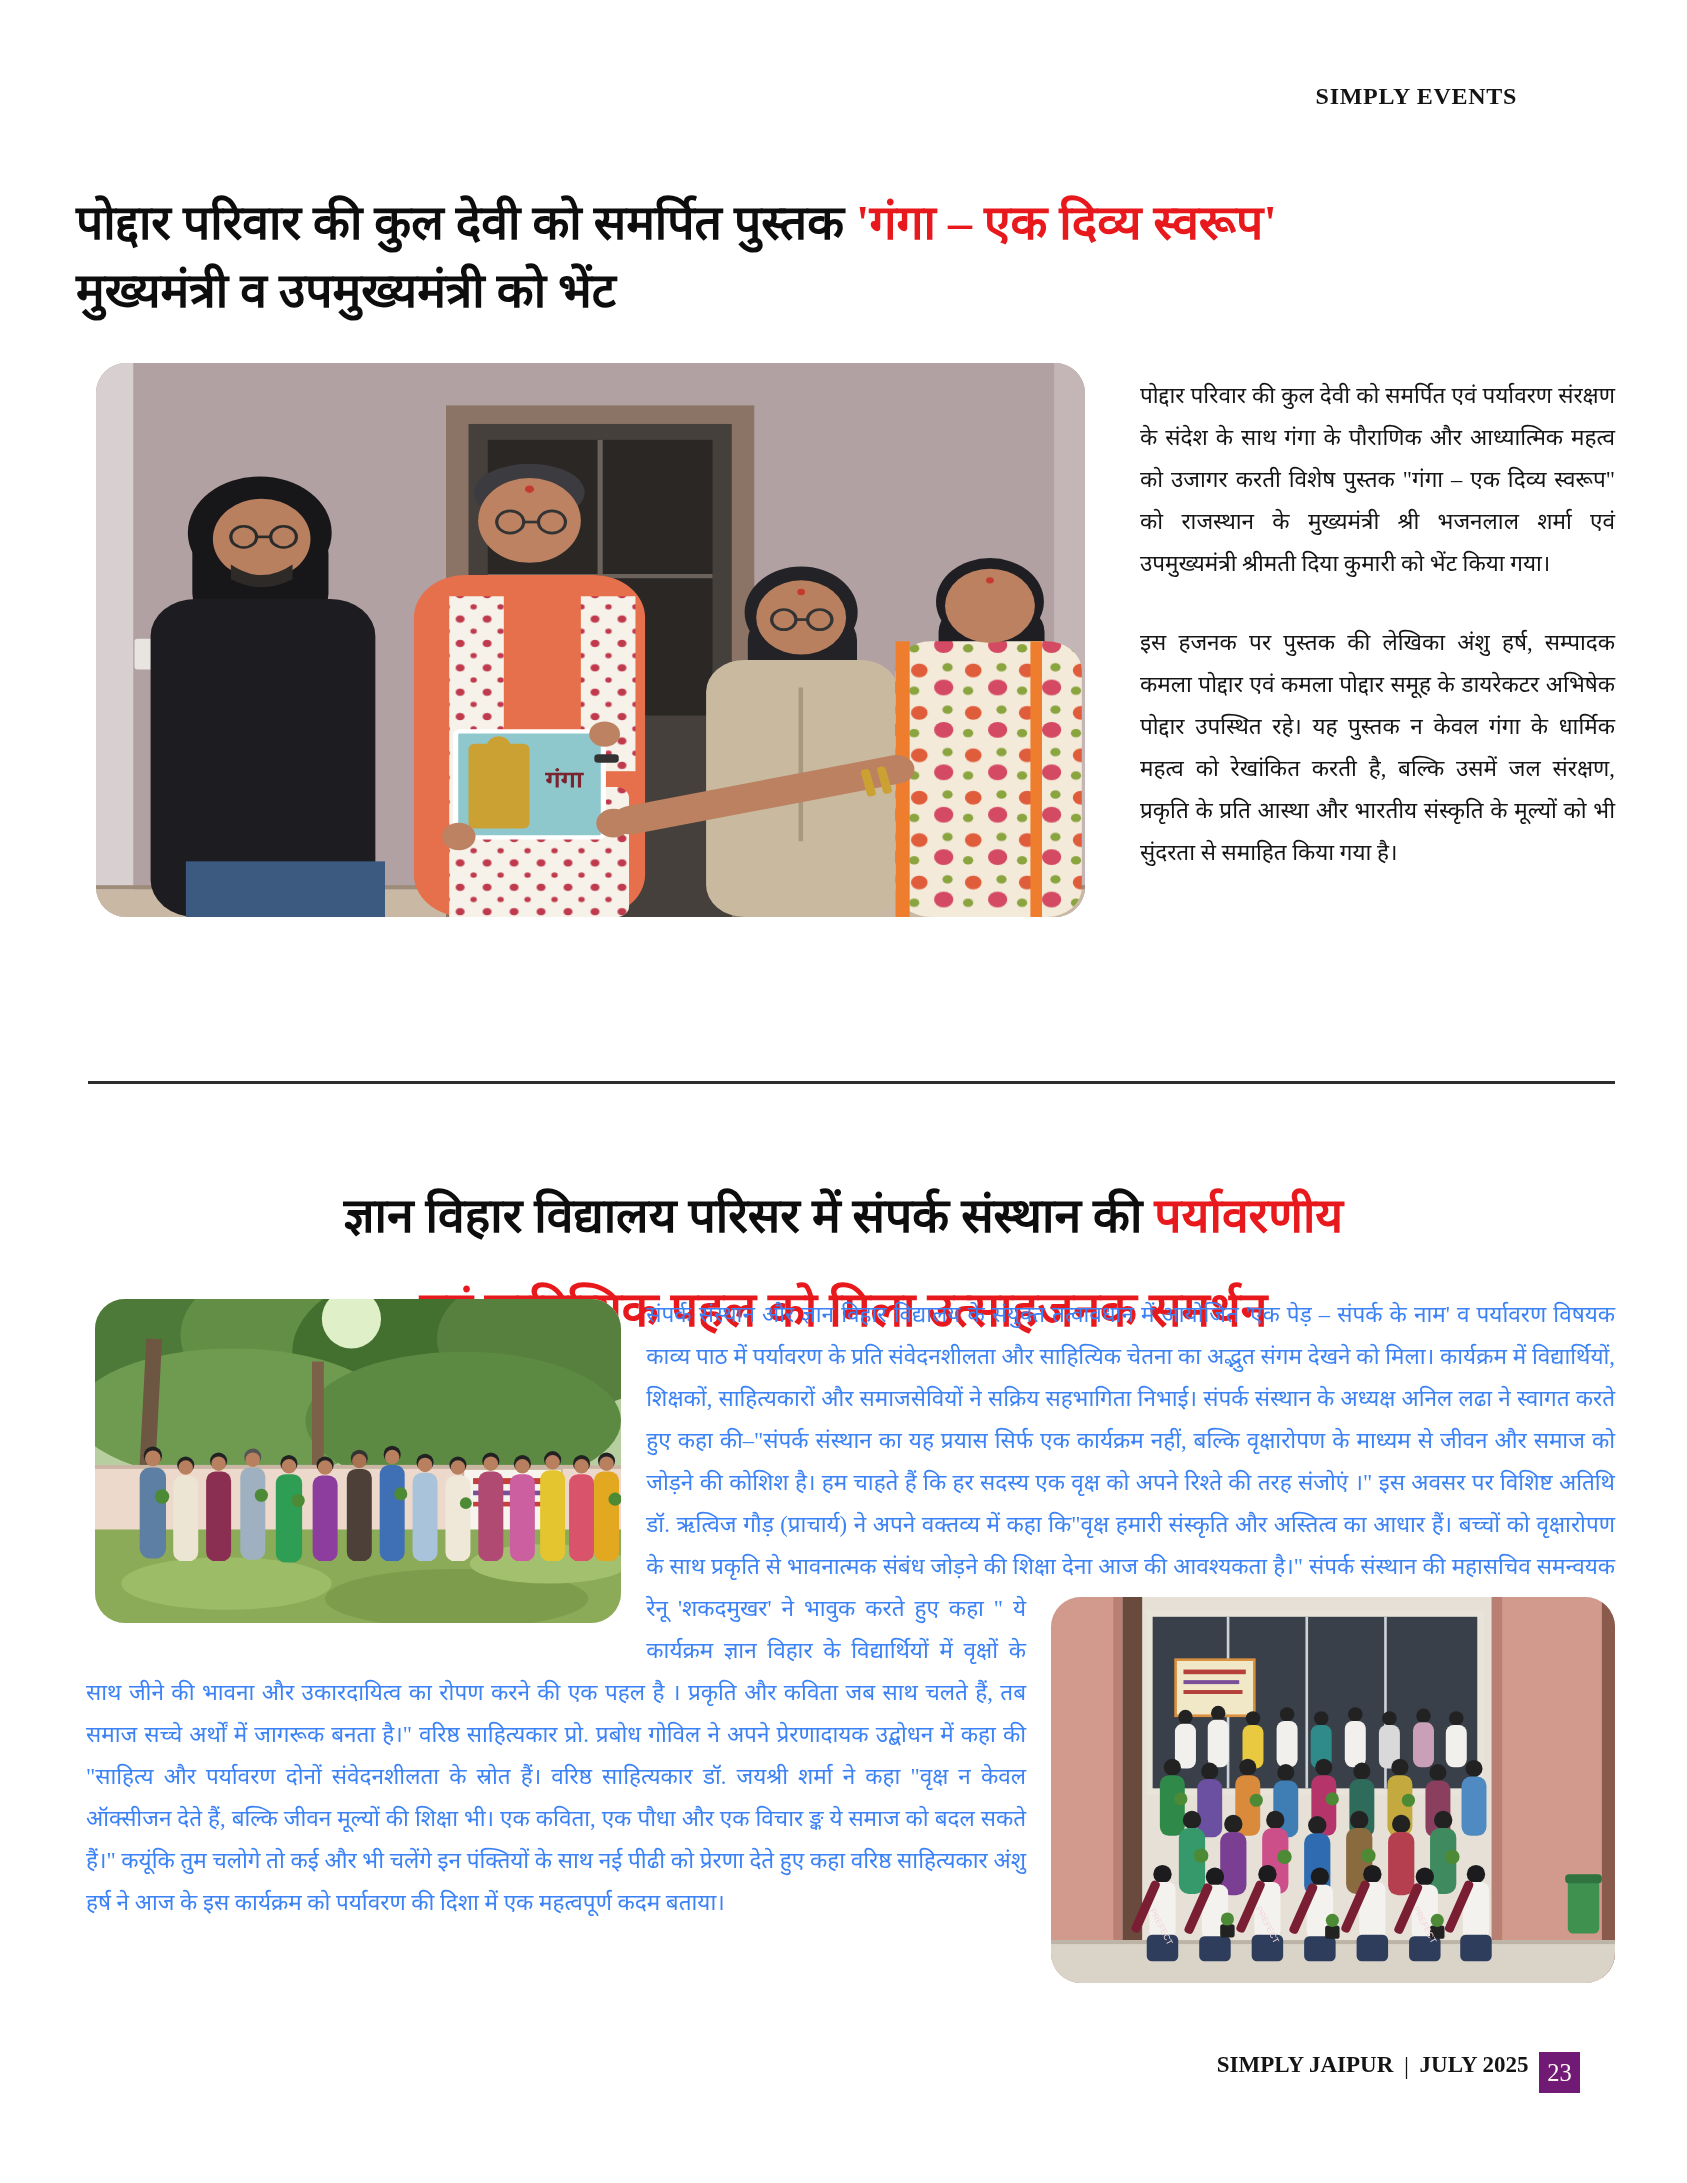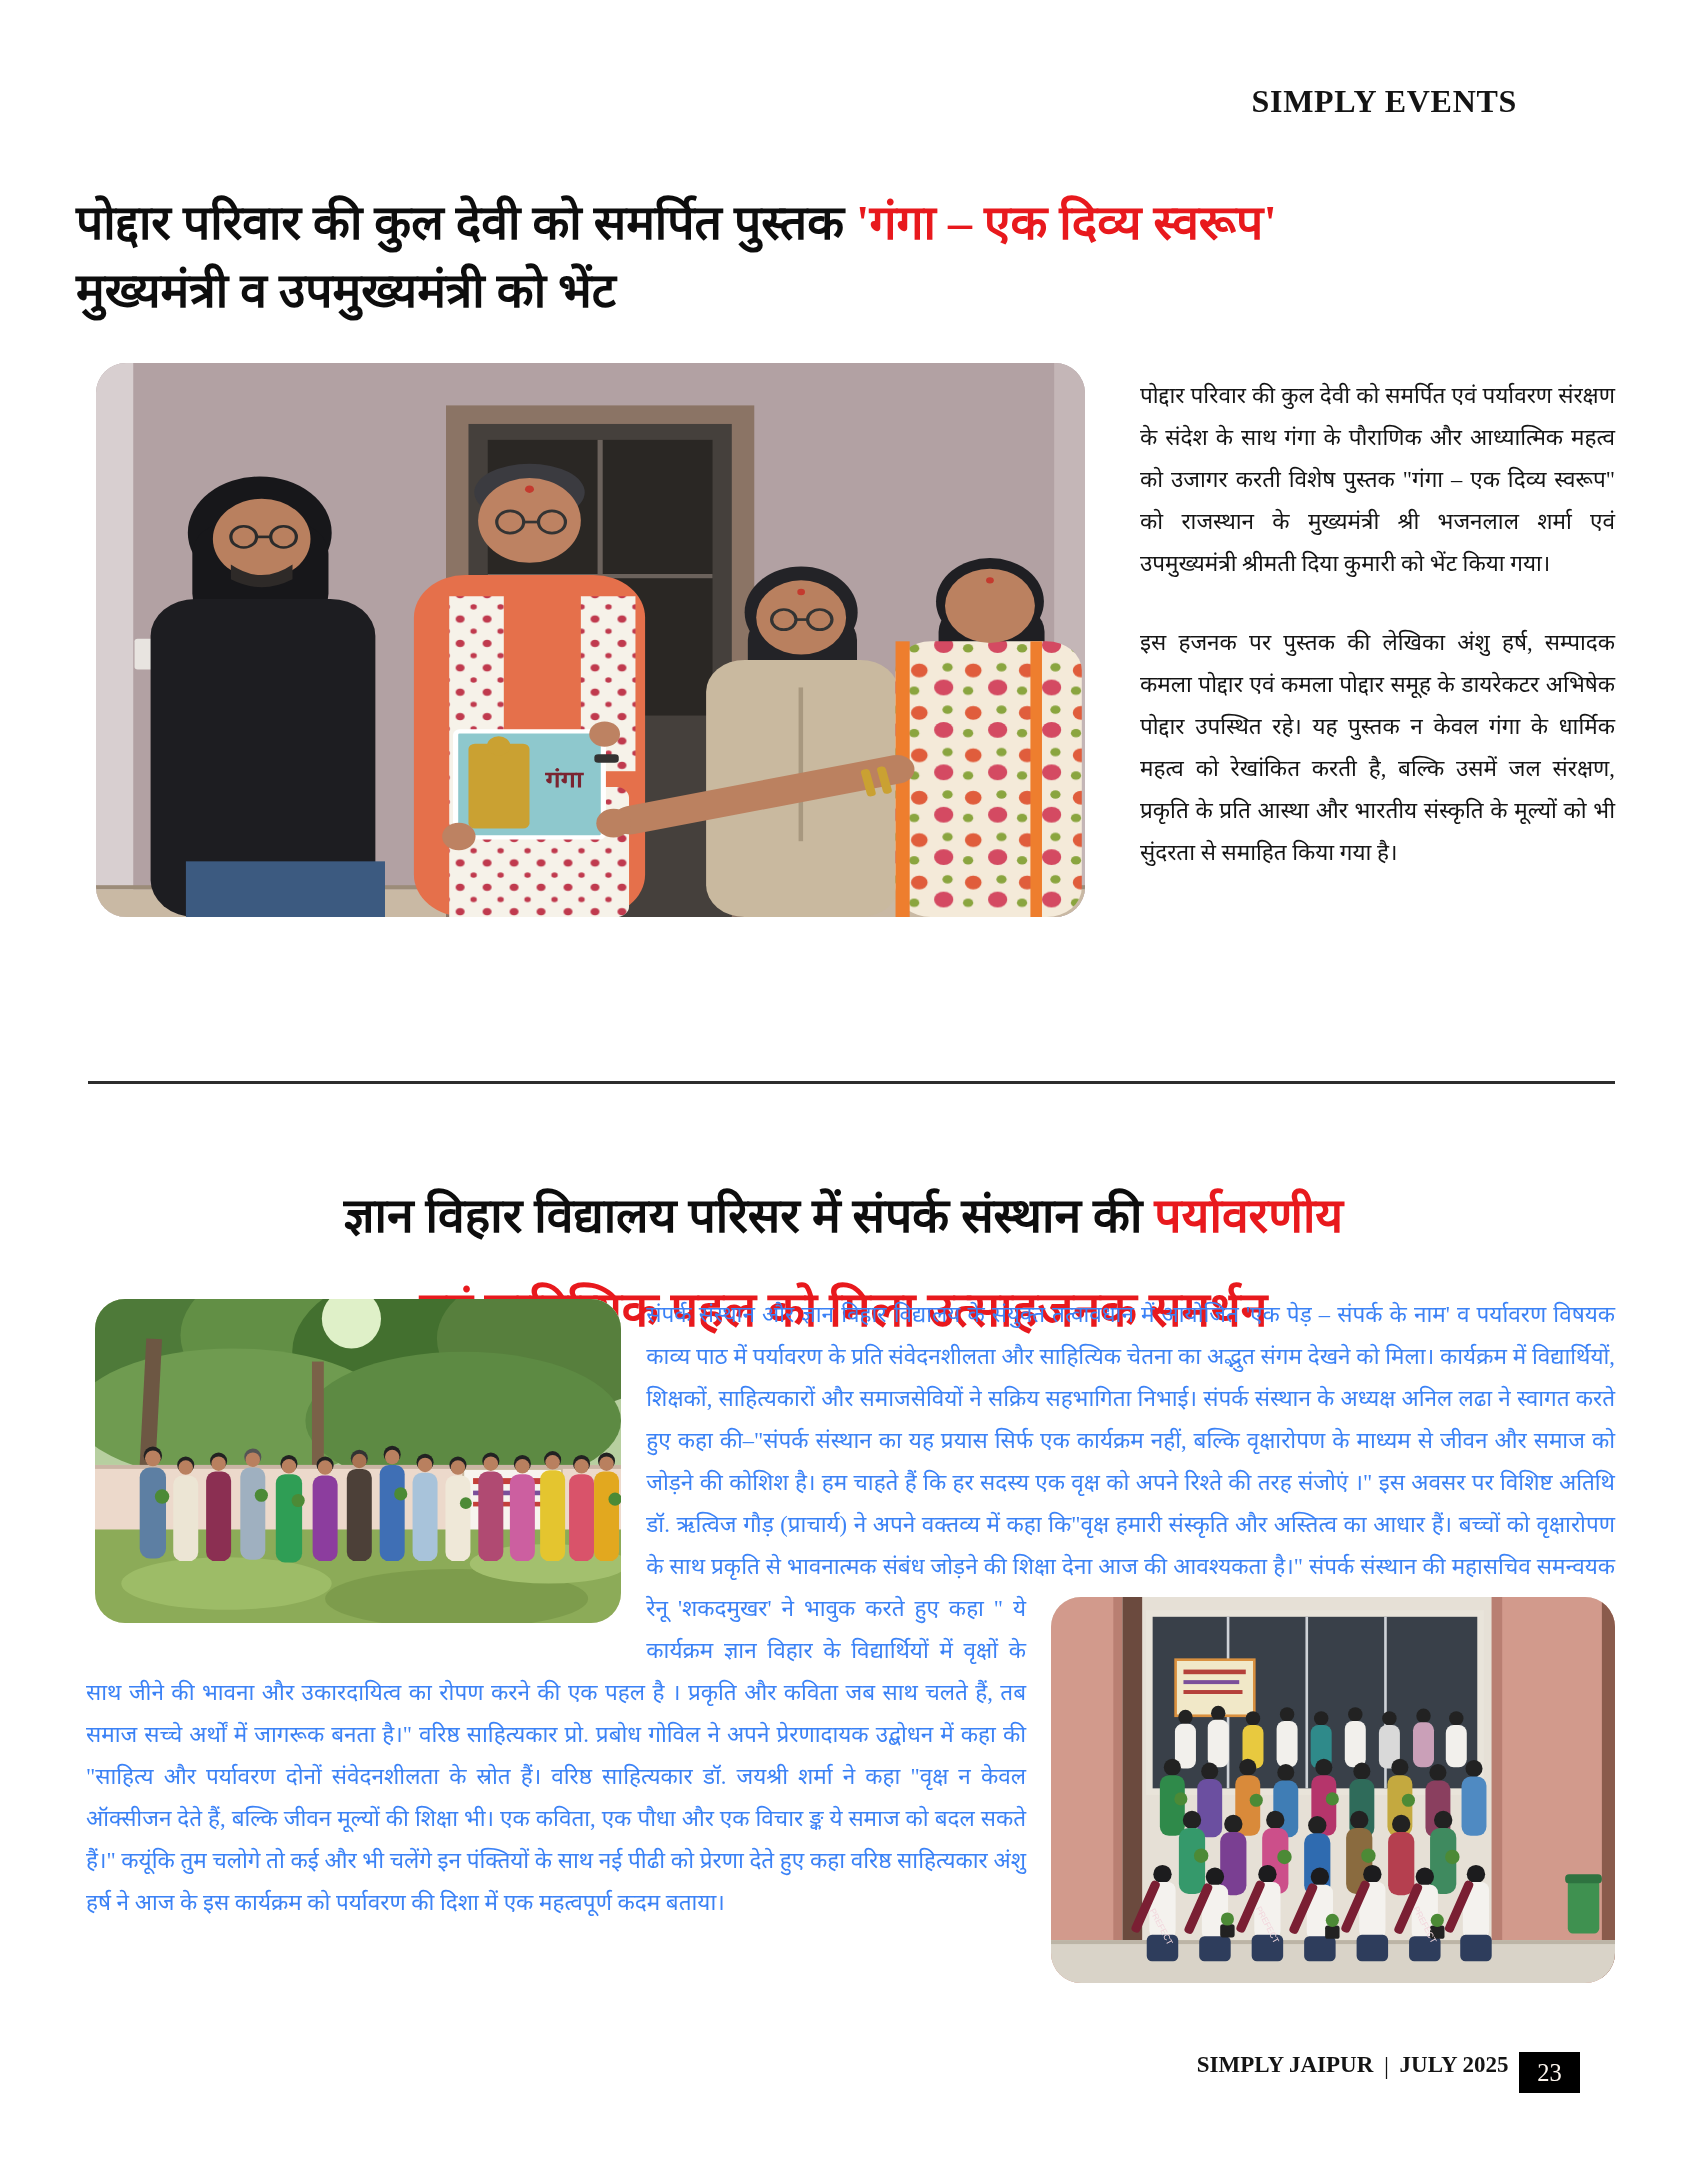--- a/index.html
+++ b/index.html
@@ -1,21 +1,21 @@
 <!DOCTYPE html>
 <html style="font-size:10.6px"><head>
 <meta charset="utf-8">
 <style>
   html,body{margin:0;padding:0;background:#ffffff;}
   .page{
     position:relative;width:1688px;height:2183px;background:#ffffff;overflow:hidden;
     font-family:"Liberation Serif","DejaVu Serif",serif;color:#111;
   }
   .hdr-label{
-    position:absolute;top:83px;right:171px;font-size:32px;font-weight:bold;
+    position:absolute;top:83px;right:171px;font-size:24px;font-weight:bold;
     letter-spacing:0.7px;color:#141414;font-family:"Liberation Serif",serif;
   }
   .headline1{
     position:absolute;top:189px;left:76px;width:1535px;
     font-size:48px;font-weight:bold;line-height:68px;color:#0d0d0d;
   }
   .headline2{
     position:absolute;top:1169px;left:76px;width:1535px;text-align:center;
     font-size:48px;font-weight:bold;line-height:94px;color:#0d0d0d;
   }
@@ -35,21 +35,21 @@
   }
   .ph2-float{float:left;width:526px;height:324px;margin:5.3px 25px 20px 9.3px;}
   .ph3-float{float:right;width:564px;height:386px;margin:9.3px 0 6.6px 25px;}
   .footer{
     position:absolute;top:2052px;left:0;width:1580px;height:42px;
     display:flex;justify-content:flex-end;align-items:flex-start;gap:10.6px;
   }
   .footer .ft-text{font-size:23px;font-weight:bold;color:#141414;}
   .footer .ft-bar{font-size:25px;font-weight:normal;color:#141414;}
   .pagebox{
-    width:61px;height:41px;background:#000000;color:#fdf6ee;
+    width:41px;height:41px;background:#701a75;color:#fdf6ee;
     display:flex;align-items:center;justify-content:center;
     font-size:24.5px;font-family:"Liberation Serif",serif;
   }
   svg{display:block;width:100%;height:100%;}
 </style>
 </head>
 <body>
 
 <div class="page">
 

